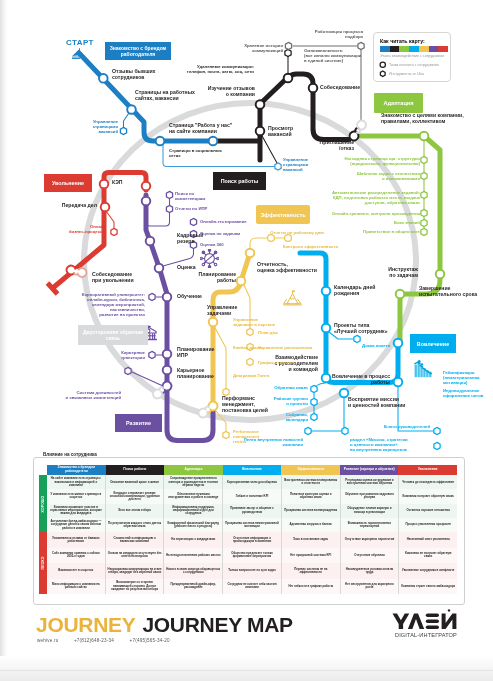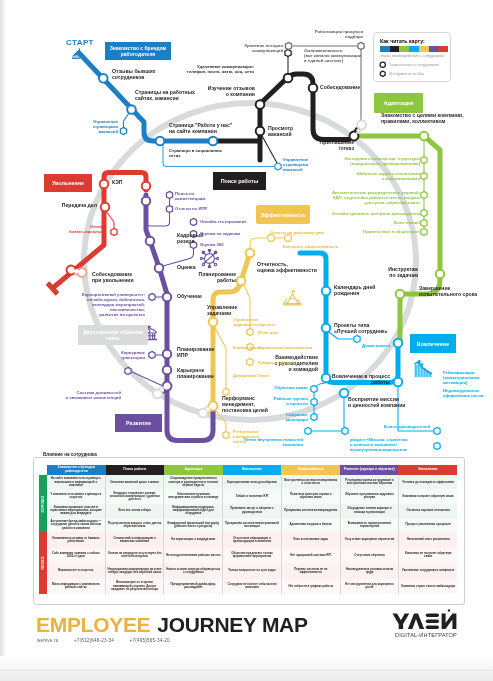--- a/index.html
+++ b/index.html
@@ -446,21 +446,21 @@
 <div class="td bad">Преждевременный драйв-офер, расхождение</div>
 <div class="td bad">Сотрудник не считает себя частью компании</div>
 <div class="td bad">Нет гибкости в графике работы</div>
 <div class="td bad">Нет инструментов для карьерного роста</div>
 <div class="td bad">Компания теряет своего амбассадора</div>
 </div>
 </div>
 </div>
 
   <div id="footer">
-    <div id="ftitle"><span id="facc">EMPLOYEE</span><span id="frest">JOURNEY MAP</span></div>
+    <div id="ftitle"><span id="facc">JOURNEY</span><span id="frest">JOURNEY MAP</span></div>
     <div id="fcontacts">
       <span>wehive.ru</span>
       <span>+7(812)648-23-34</span>
       <span>+7(495)565-34-20</span>
     </div>
     <div id="fbrand">
       <svg id="fbrandmark" width="65.5" height="17.5" viewBox="0 0 65.5 17.5" aria-hidden="true">
         <path d="M0.5,1.5 L5.0,1.5 L8.9,8.2 L12.8,1.5 L17.3,1.5 L11.1,12.0 L11.1,17.0 L6.7,17.0 L6.7,12.0 Z" fill="#231f20"></path>
         <path d="M22.0,1.5 L26.0,1.5 L32.2,17.0 L27.6,17.0 L24.0,6.9 L20.4,17.0 L15.9,17.0 Z" fill="#231f20"></path>
         <rect x="33.8" y="1.5" width="13.2" height="3.6" rx="1.8" fill="#231f20"></rect>

